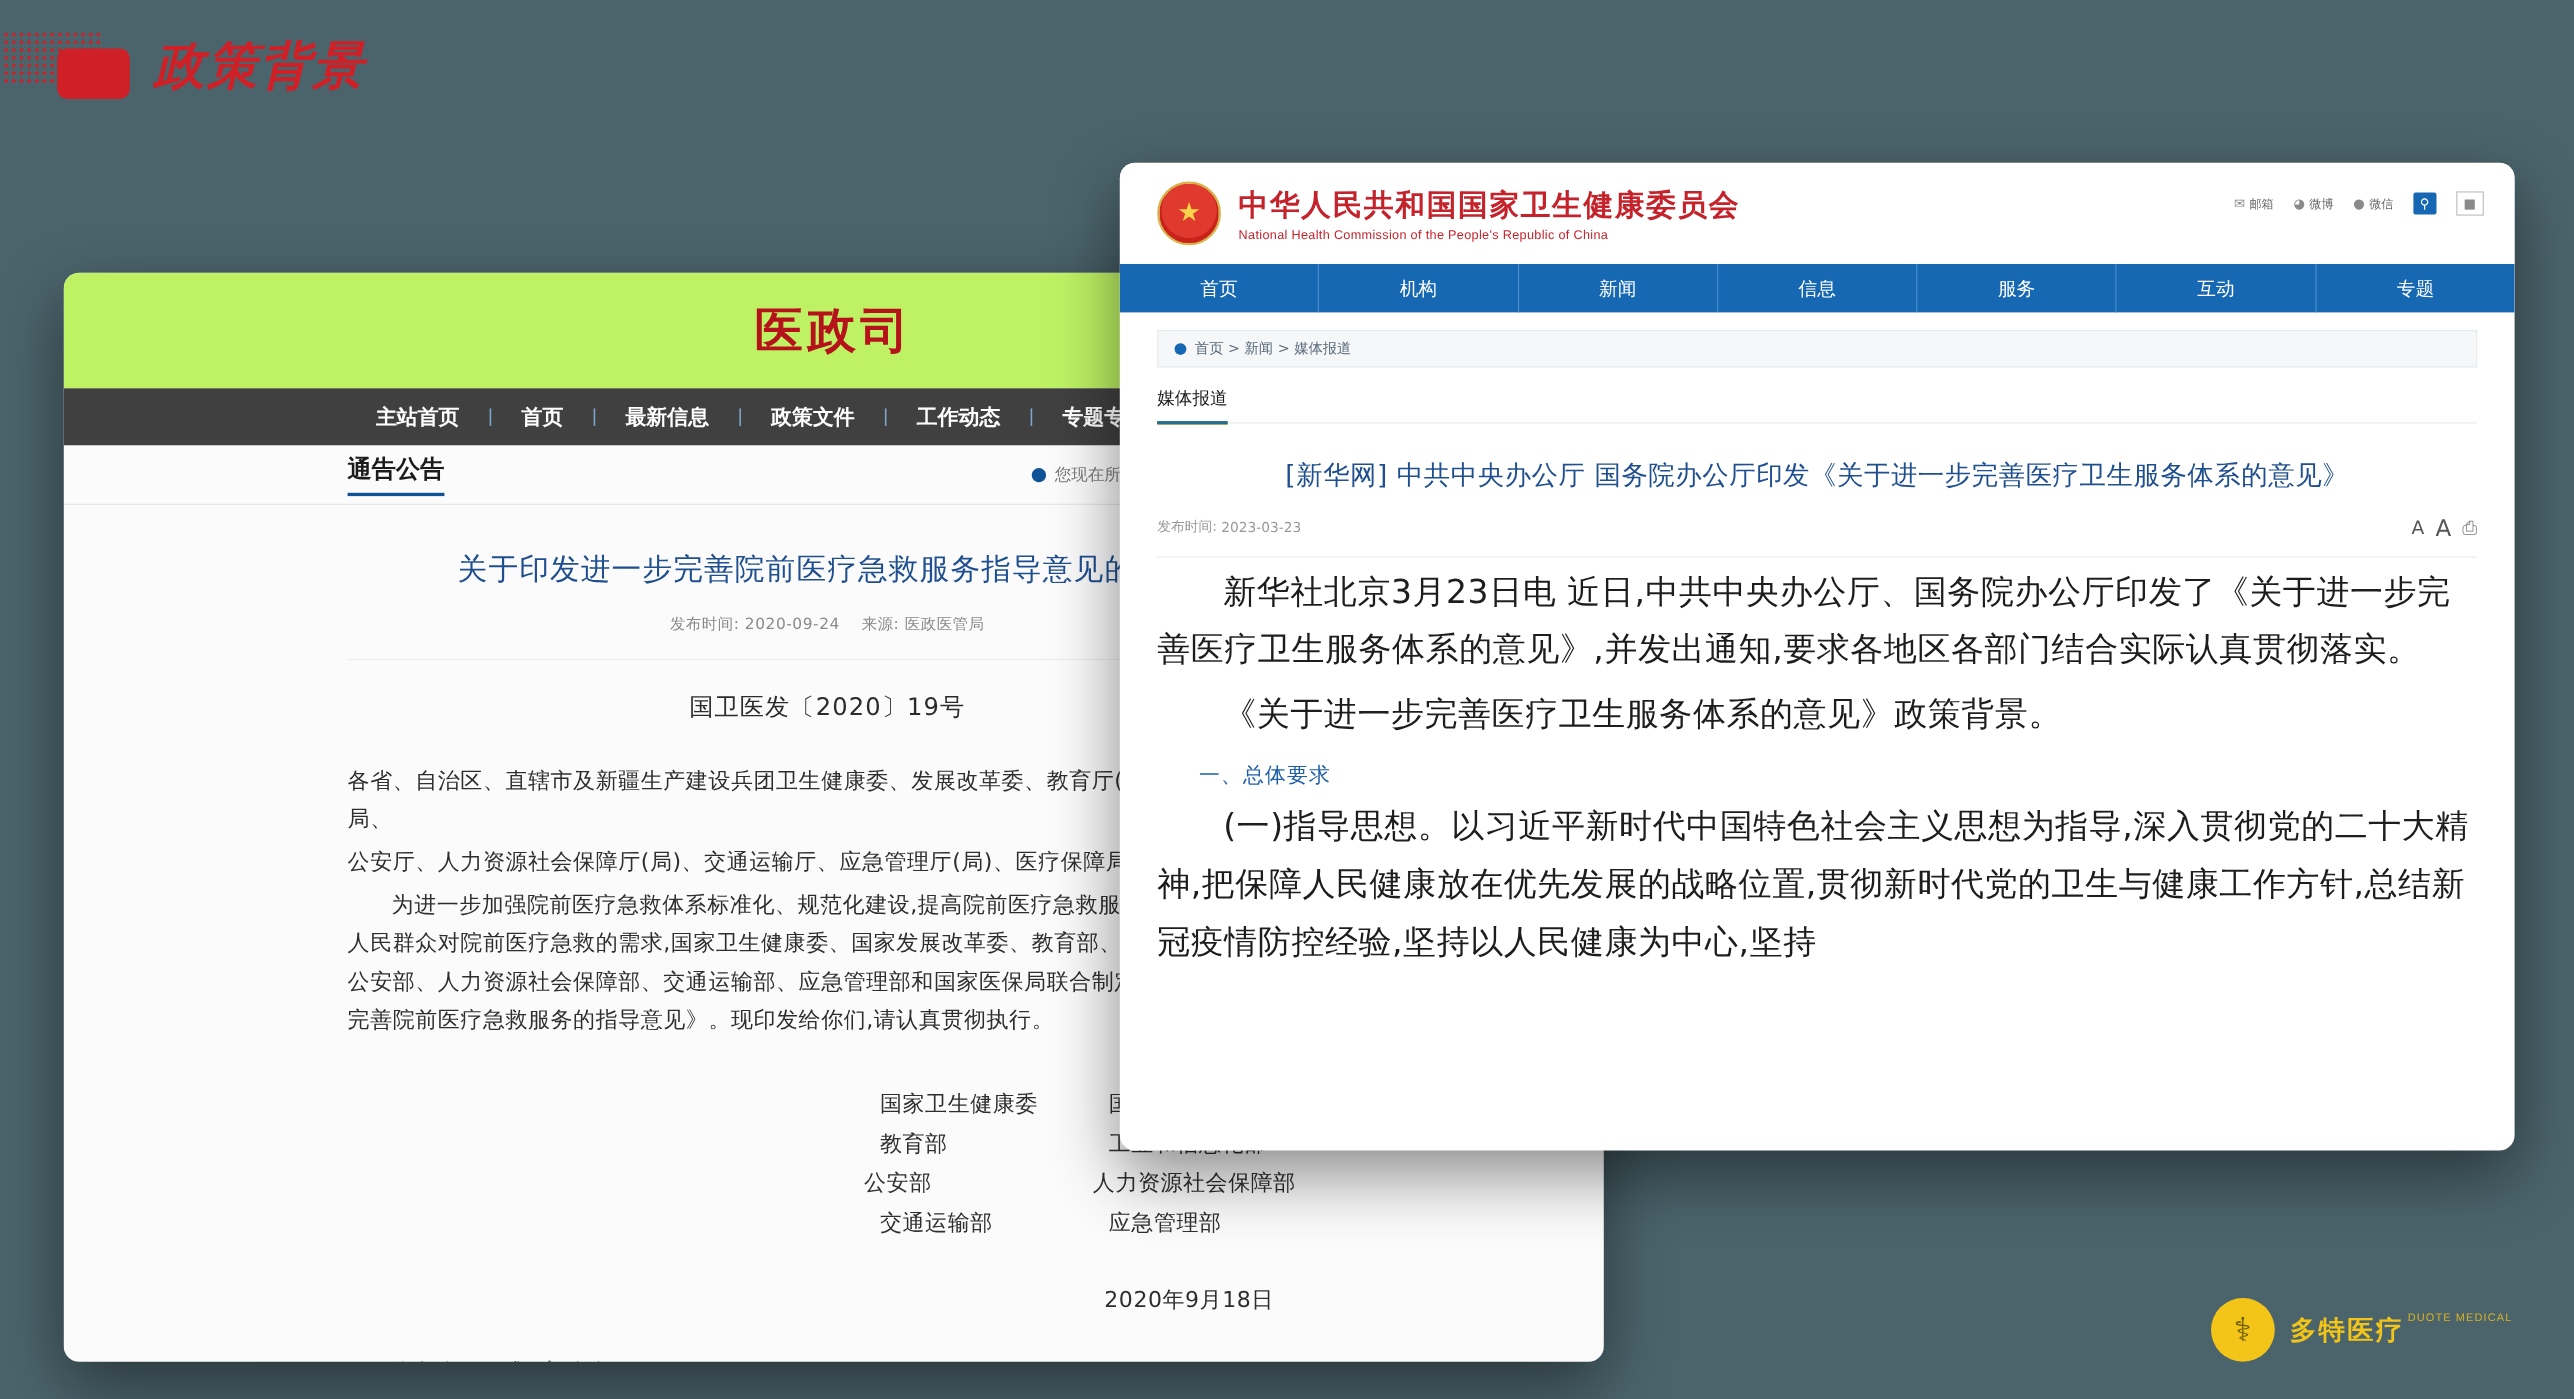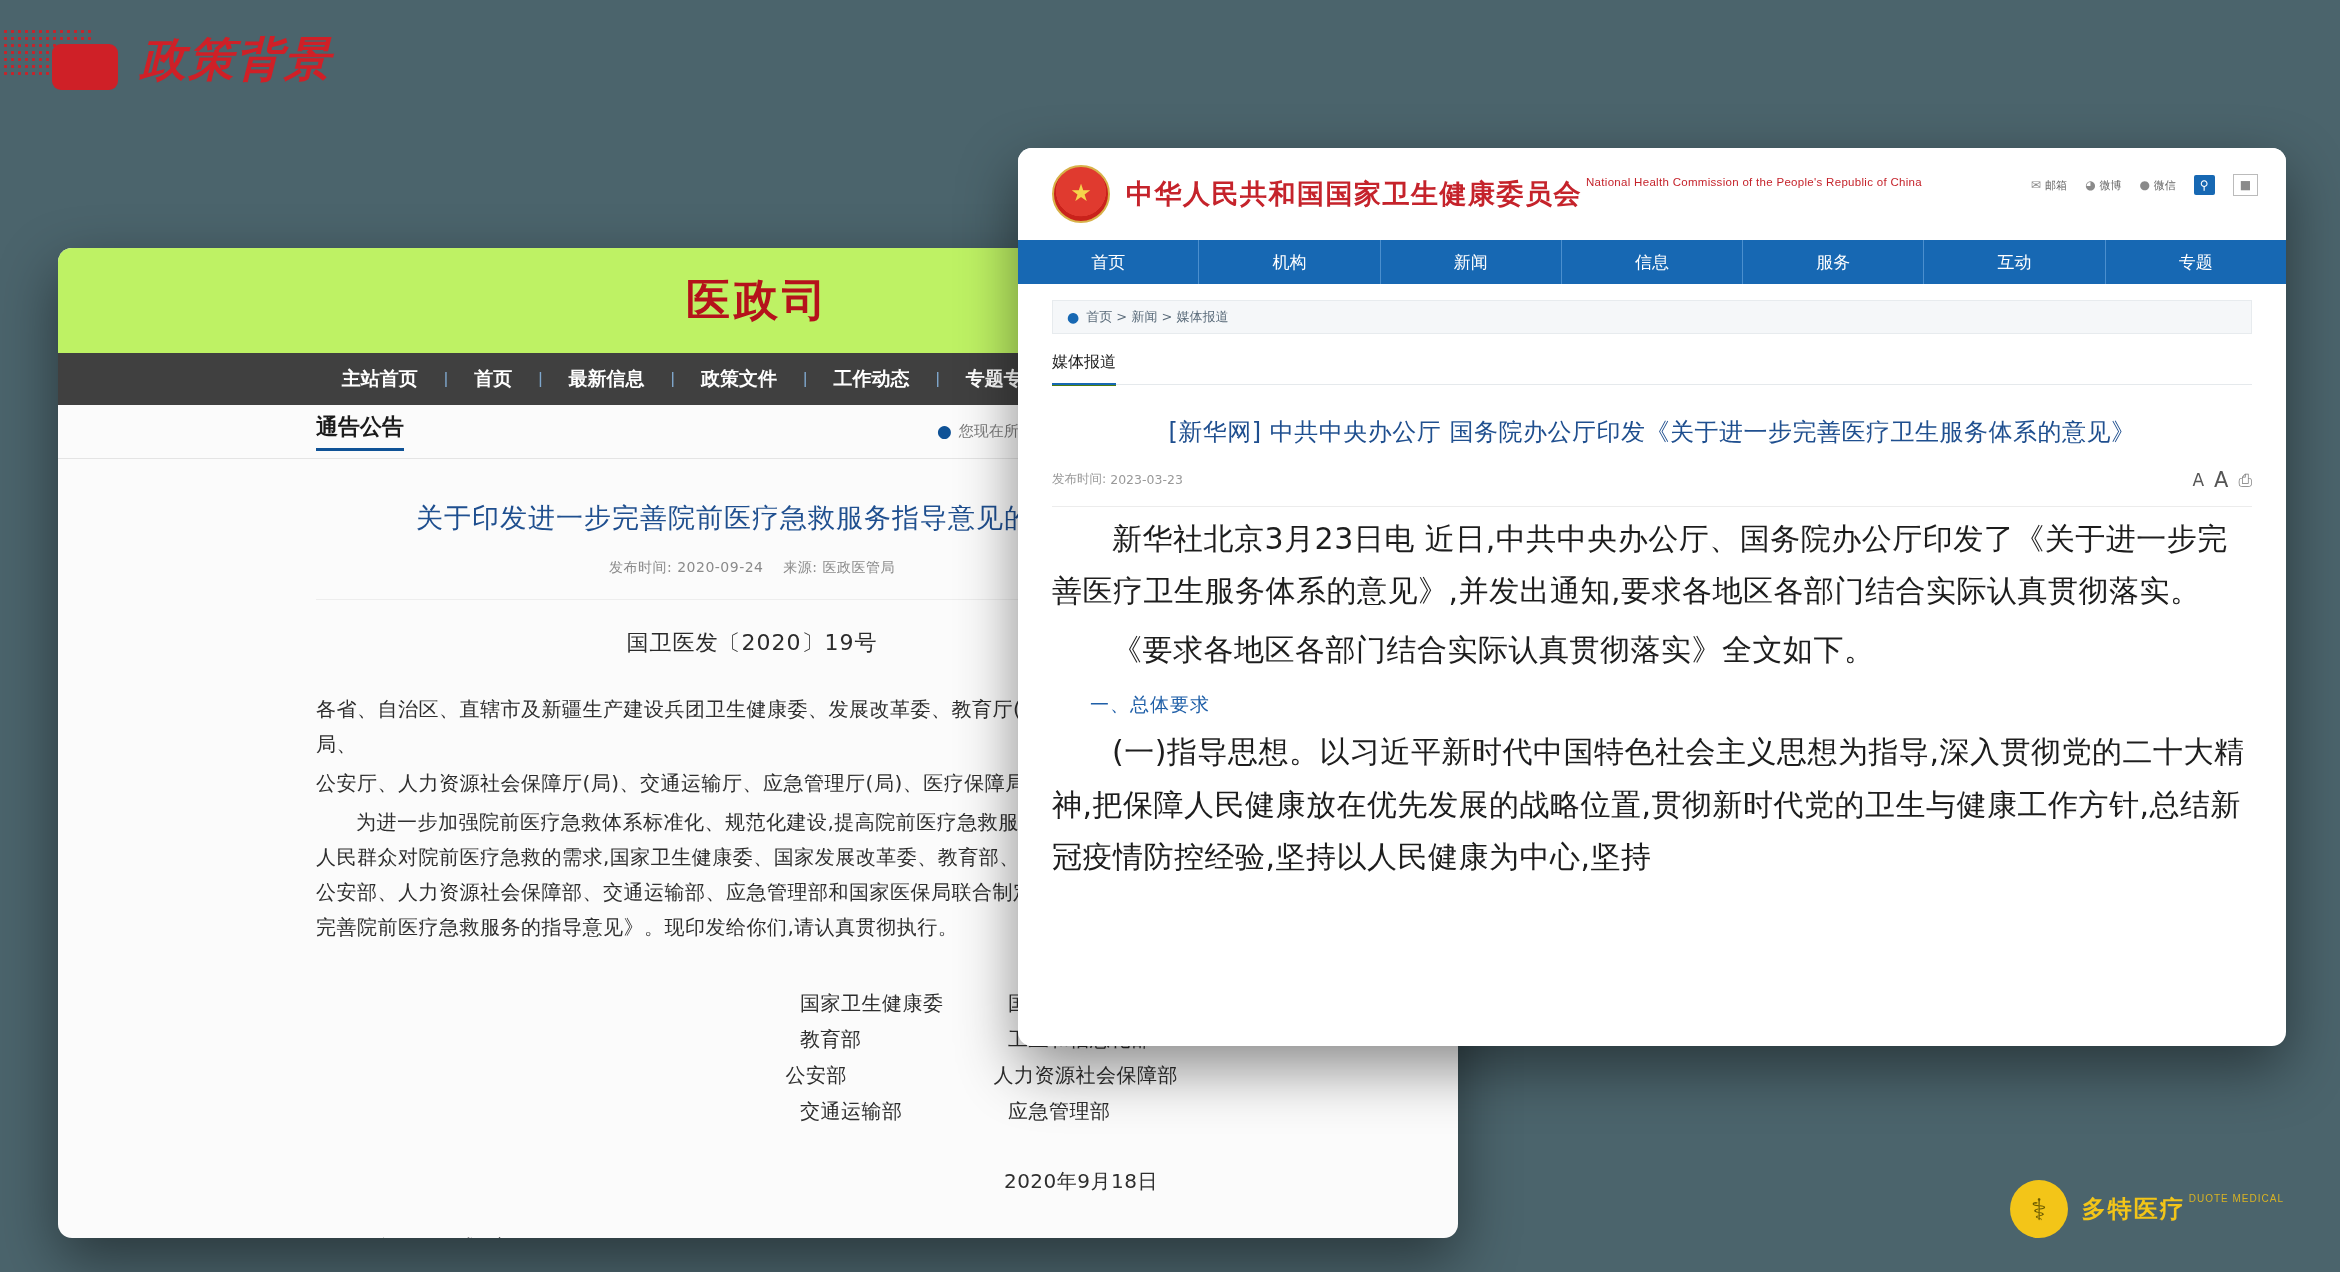--- a/index.html
+++ b/index.html
@@ -128,21 +128,21 @@
   .nhc-emblem {
     width: 58px; height: 58px; border-radius: 50%;
     background: radial-gradient(circle at 50% 45%, #e03a2f 0 62%, #c9221b 63% 100%);
     position: relative; flex: 0 0 auto; margin-right: 16px;
     border: 2px solid #d8b24a;
   }
   .nhc-emblem::after {
     content: "★"; position: absolute; left: 50%; top: 48%;
     transform: translate(-50%,-50%); color: #f5d44b; font-size: 24px;
   }
-  .nhc-titles { display: flex; flex-direction: row; gap: 4px; justify-content: flex-end; }
+  .nhc-titles { display: flex; flex-direction: column; gap: 4px; justify-content: flex-end; }
   .nhc-cn {
     color: #c5232b; font-size: 27px; font-weight: 700; letter-spacing: 1.5px;
     font-family: "DejaVu Sans", "Liberation Sans", sans-serif;
   }
   .nhc-en {
     color: #c5232b; font-size: 11.5px; letter-spacing: .3px;
     font-family: "Liberation Sans", sans-serif;
   }
   .nhc-tools {
     position: absolute; right: 28px; top: 26px;
@@ -376,21 +376,21 @@
       <span>发布时间:</span>&nbsp;
       <span>2023-03-23</span>
       <span class="nhc-fontctl">
         <span style="font-size:17px">A</span>
         <span style="font-size:21px">A</span>
         <span class="printer">⎙</span>
       </span>
     </div>
 
     <div class="nhc-p">新华社北京3月23日电 近日,中共中央办公厅、国务院办公厅印发了《关于进一步完善医疗卫生服务体系的意见》,并发出通知,要求各地区各部门结合实际认真贯彻落实。</div>
-    <div class="nhc-p">《要求各地区各部门结合实际认真贯彻落实》全文如下。</div>
+    <div class="nhc-p">《关于进一步完善医疗卫生服务体系的意见》政策背景。</div>
     <div class="nhc-sec">一、总体要求</div>
     <div class="nhc-p">(一)指导思想。以习近平新时代中国特色社会主义思想为指导,深入贯彻党的二十大精神,把保障人民健康放在优先发展的战略位置,贯彻新时代党的卫生与健康工作方针,总结新冠疫情防控经验,坚持以人民健康为中心,坚持</div>
   </div>
 </div>
 
 <div class="watermark">
   <div class="wm-badge"></div>
   <div class="wm-text">
     <div class="wm-cn">多特医疗</div>
     <div class="wm-en">DUOTE MEDICAL</div>

